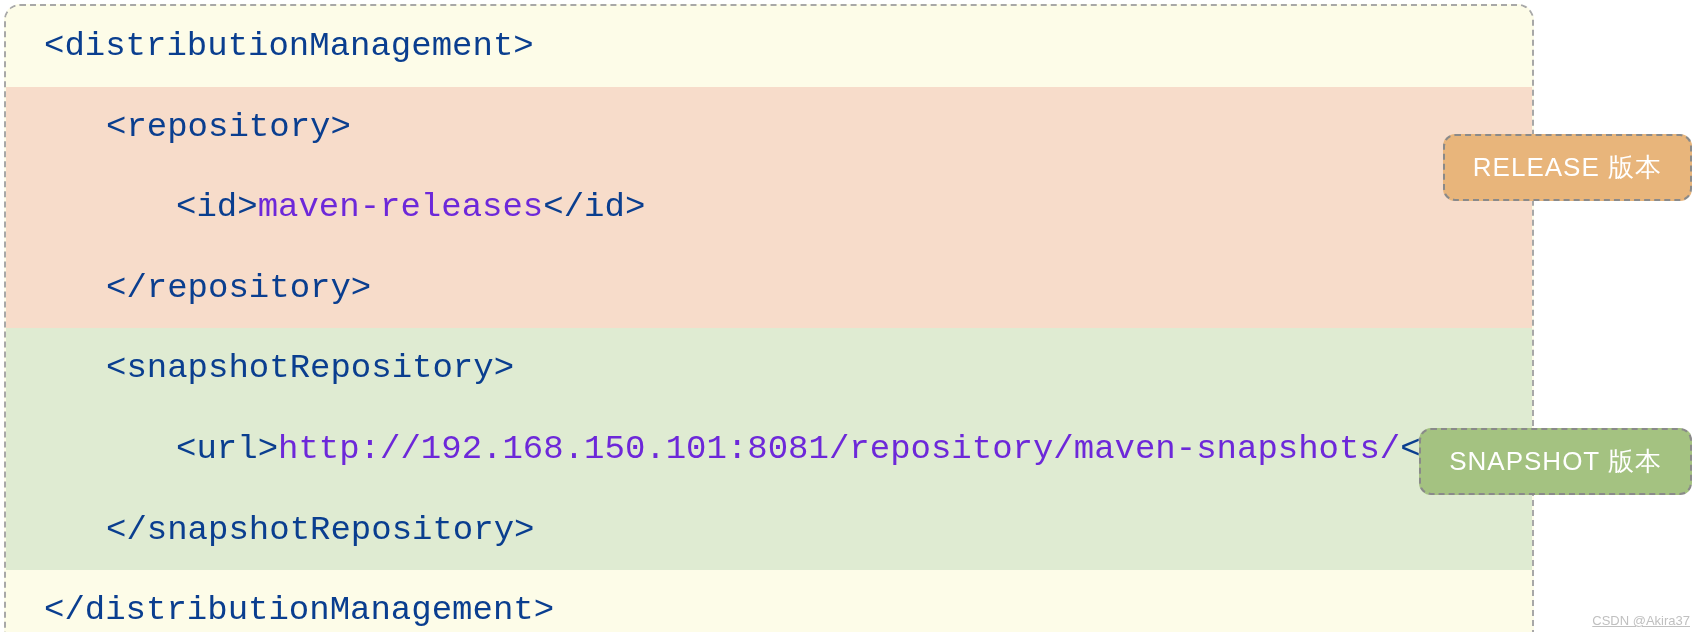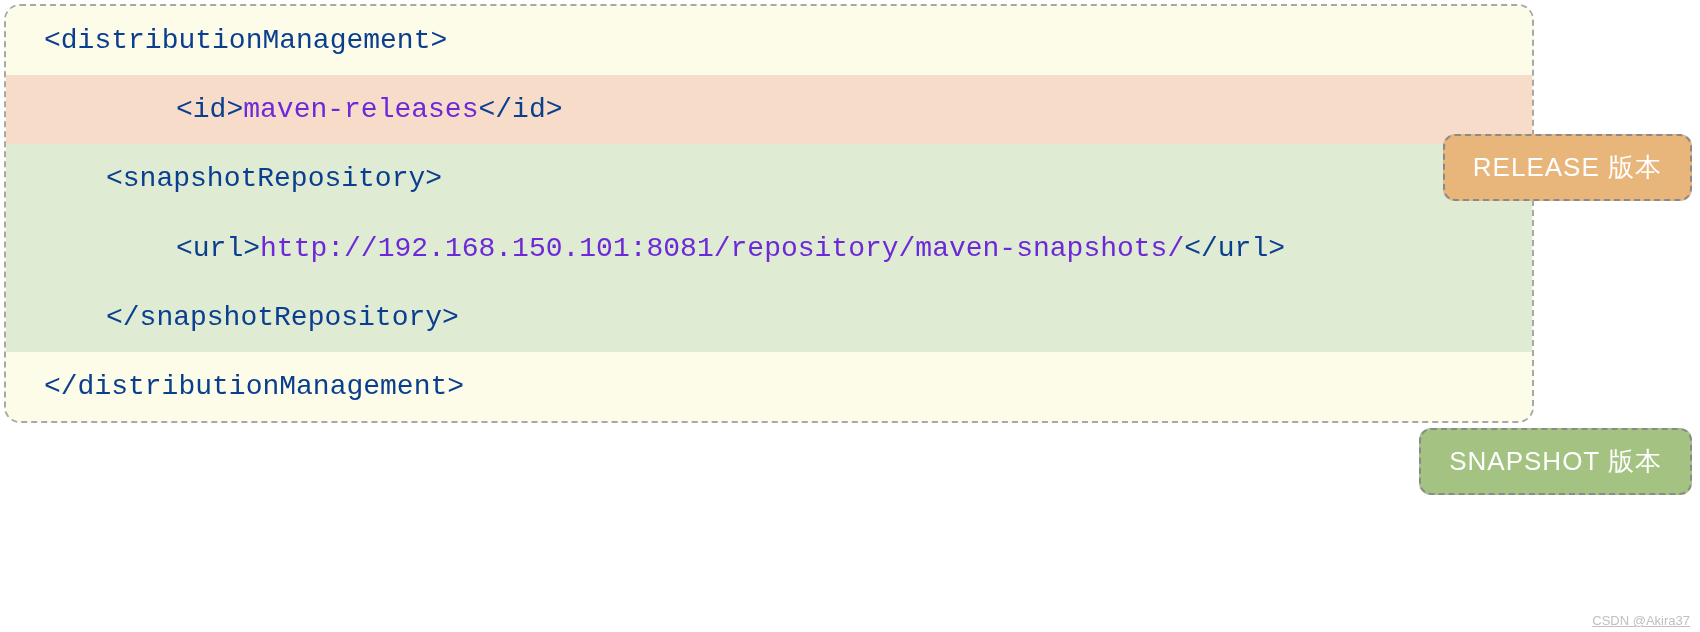--- a/index.html
+++ b/index.html
@@ -14,21 +14,21 @@
     .code-container {
       border: 2px dashed #a8a8a8;
       border-radius: 16px;
       overflow: hidden;
       width: 1530px;
       position: relative;
       background: #fdfce8;
     }
     .line {
       padding: 8px 0 8px 38px;
-      font-size: 28px;
+      font-size: 34px;
       line-height: 1.9;
       white-space: pre;
       font-family: "Courier New", Consolas, monospace;
     }
     .bg-yellow { background: #fdfce8; }
     .bg-orange { background: #f7dcca; }
     .bg-green { background: #dfebd2; }
     .indent1 { padding-left: 100px; }
     .indent2 { padding-left: 170px; }
     .tag-bracket { color: #0a3e8f; }
@@ -57,24 +57,26 @@
       text-decoration: underline;
     }
   </style>
 </head>
 <body>
 
 <div class="code-container">
 
   <div class="line bg-yellow"><span class="tag-bracket">&lt;</span><span class="tag-name">distributionManagement</span><span class="tag-bracket">&gt;</span></div>
 
+  <div class="line bg-orange indent1"><span class="tag-bracket">&lt;</span><span class="tag-name">repository</span><span class="tag-bracket">&gt;</span></div>
 
   <div class="line bg-orange indent2"><span class="tag-bracket">&lt;</span><span class="tag-name">id</span><span class="tag-bracket">&gt;</span><span class="tag-content">maven-releases</span><span class="tag-bracket">&lt;/</span><span class="tag-name">id</span><span class="tag-bracket">&gt;</span></div>
 
 
+  <div class="line bg-orange indent1"><span class="tag-bracket">&lt;/</span><span class="tag-name">repository</span><span class="tag-bracket">&gt;</span></div>
 
   <div class="line bg-green indent1"><span class="tag-bracket">&lt;</span><span class="tag-name">snapshotRepository</span><span class="tag-bracket">&gt;</span></div>
 
 
   <div class="line bg-green indent2"><span class="tag-bracket">&lt;</span><span class="tag-name">url</span><span class="tag-bracket">&gt;</span><span class="tag-content">http://192.168.150.101:8081/repository/maven-snapshots/</span><span class="tag-bracket">&lt;/</span><span class="tag-name">url</span><span class="tag-bracket">&gt;</span></div>
 
   <div class="line bg-green indent1"><span class="tag-bracket">&lt;/</span><span class="tag-name">snapshotRepository</span><span class="tag-bracket">&gt;</span></div>
 
   <div class="line bg-yellow"><span class="tag-bracket">&lt;/</span><span class="tag-name">distributionManagement</span><span class="tag-bracket">&gt;</span></div>
 

